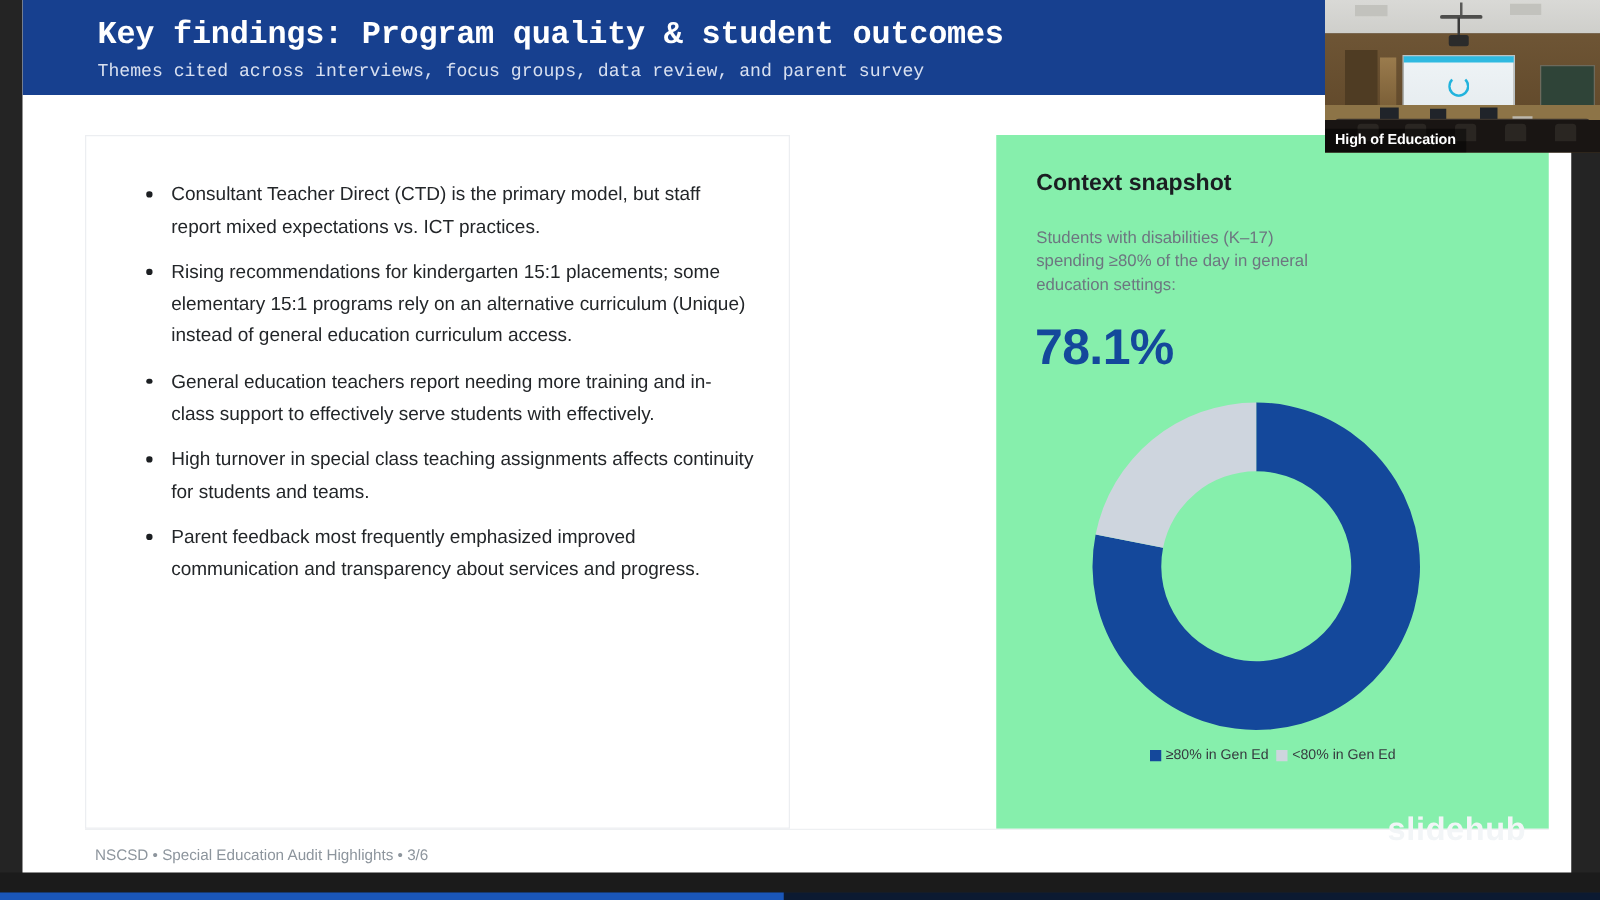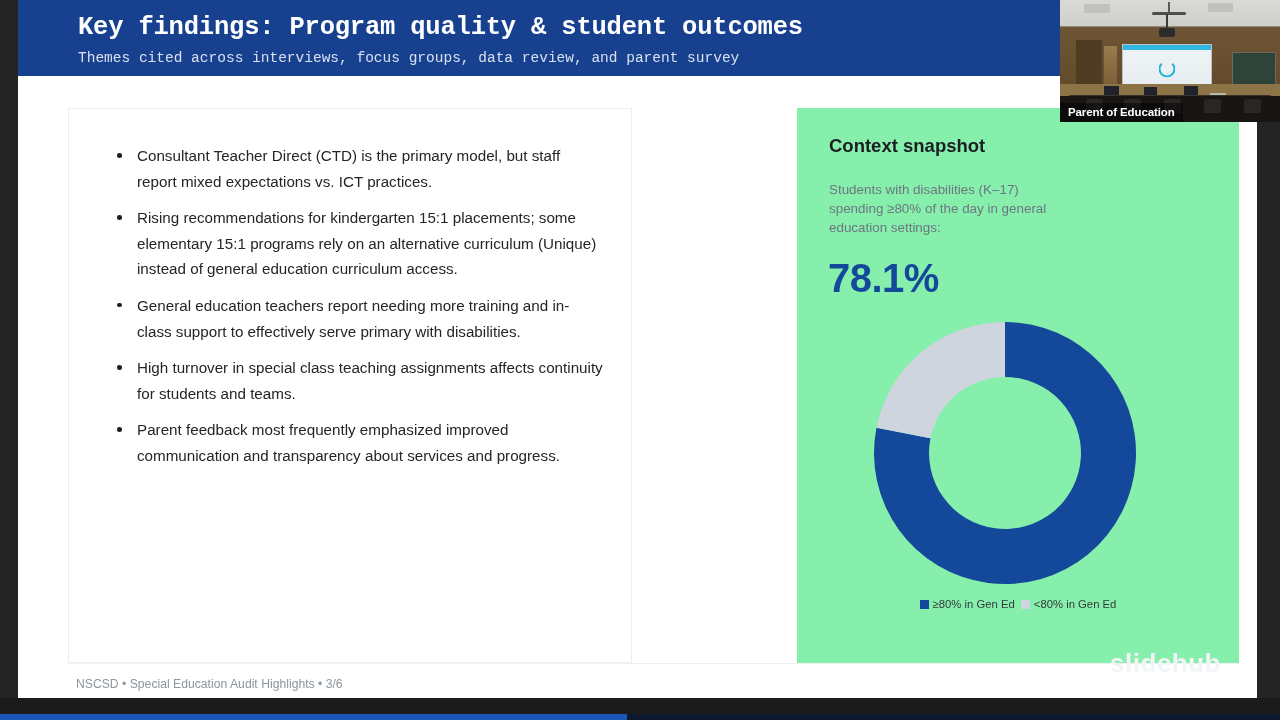--- a/index.html
+++ b/index.html
@@ -331,21 +331,21 @@
 
     <div id="slide-header">
       <div id="slide-title">Key findings: Program quality &amp; student outcomes</div>
       <div id="slide-subtitle">Themes cited across interviews, focus groups, data review, and parent survey</div>
     </div>
 
     <div id="findings-card">
       <ul id="findings-list">
         <li>Consultant Teacher Direct (CTD) is the primary model, but staff report mixed expectations vs. ICT practices.</li>
         <li>Rising recommendations for kindergarten 15:1 placements; some elementary 15:1 programs rely on an alternative curriculum (Unique) instead of general education curriculum access.</li>
-        <li>General education teachers report needing more training and in-class support to effectively serve primary with disabilities.</li>
+        <li>General education teachers report needing more training and in-class support to effectively serve students with effectively.</li>
         <li>High turnover in special class teaching assignments affects continuity for students and teams.</li>
         <li>Parent feedback most frequently emphasized improved communication and transparency about services and progress.</li>
       </ul>
     </div>
 
     <div id="context-panel">
       <div id="context-title">Context snapshot</div>
       <div id="context-desc">Students with disabilities (K–17) spending ≥80% of the day in general education settings:</div>
       <div id="context-stat">78.1%</div>
 
@@ -396,21 +396,21 @@
       <div class="pip-obj" id="pip-monitor-3"></div>
       <div class="pip-obj" id="pip-paper-1"></div>
       <div class="pip-obj" id="pip-table-top"></div>
       <div class="pip-obj" id="pip-table"></div>
       <div class="pip-obj pip-chair" style="left:26px"></div>
       <div class="pip-obj pip-chair" style="left:64px"></div>
       <div class="pip-obj pip-chair" style="left:104px"></div>
       <div class="pip-obj pip-chair" style="left:144px"></div>
       <div class="pip-obj pip-chair" style="left:184px"></div>
     </div>
-    <div id="pip-caption">Parent of Education</div>
+    <div id="pip-caption">High of Education</div>
   </div>
 
   <div id="player-bottom-bar"></div>
   <div id="progress-track">
     <div id="progress-fill" style="width: 49%;"></div>
   </div>
 
 </div>
 
 </body></html>

